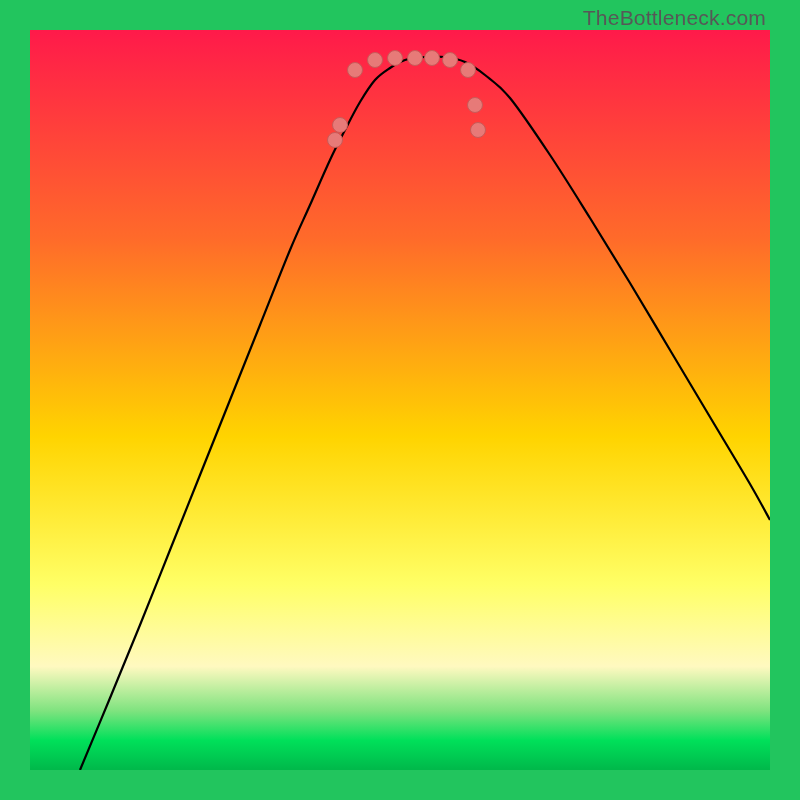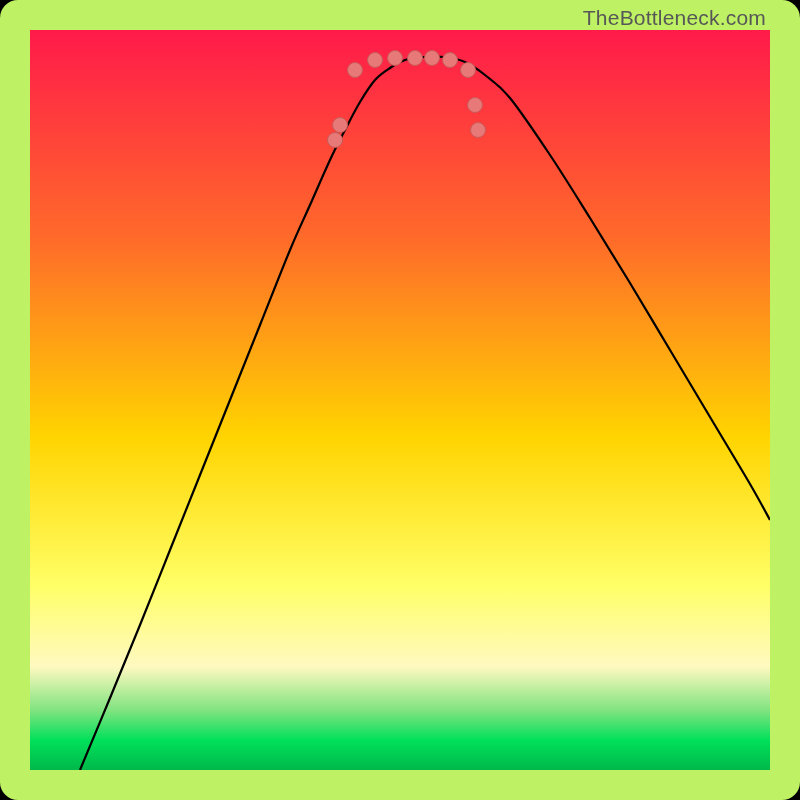--- a/index.html
+++ b/index.html
@@ -1,22 +1,21 @@
 <!DOCTYPE html>
 <html><head>
 <meta charset="utf-8">
 <style>
   * { margin: 0; padding: 0; box-sizing: border-box; }
   html, body { width: 800px; height: 800px; overflow: hidden; background: #000; }
   .frame {
     position: relative;
     width: 800px;
     height: 800px;
-    background: #bef264;
-    border-radius: 18px;
+    background: #22c55e;
   }
   .plot-area {
     position: absolute;
     left: 30px;
     top: 30px;
     width: 740px;
     height: 740px;
   }
   .gradient-bg {
     position: absolute;

